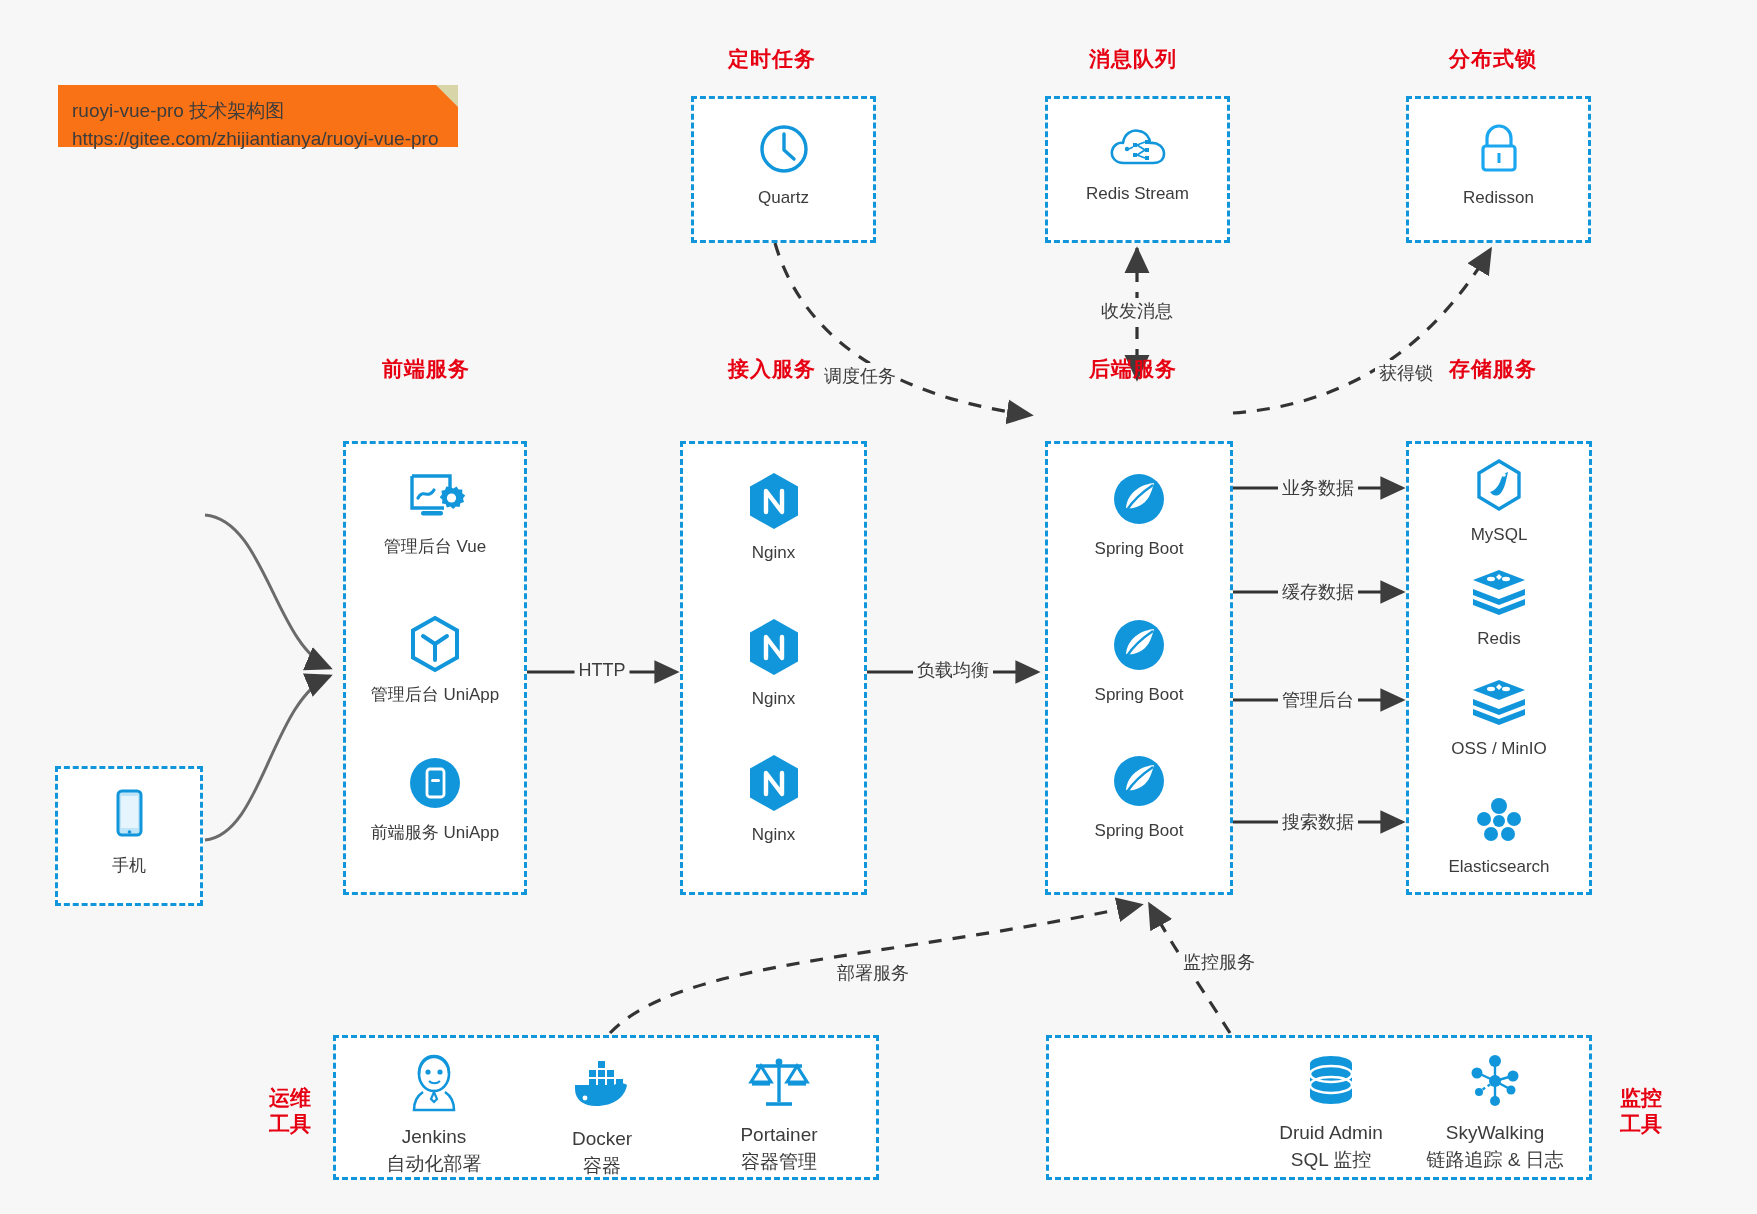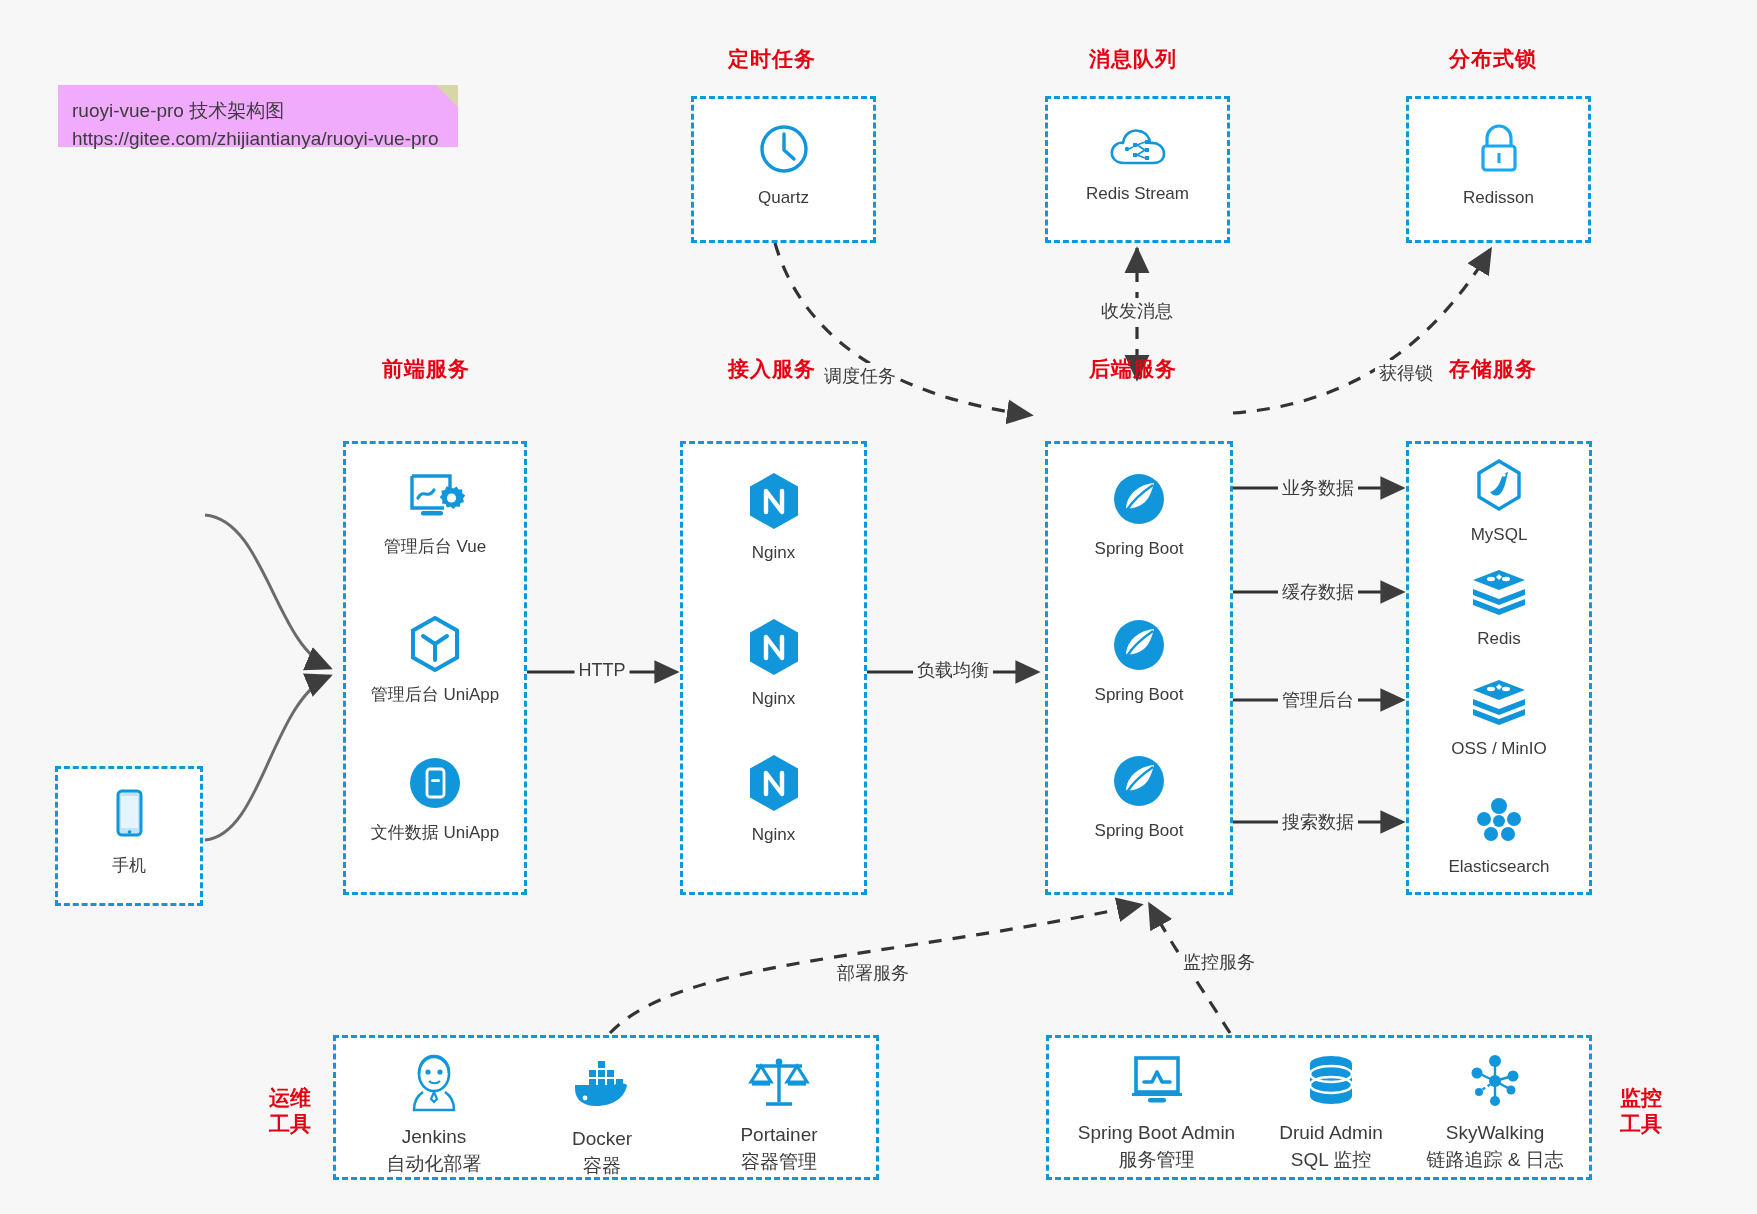--- a/index.html
+++ b/index.html
@@ -58,21 +58,21 @@
     text-align:center;
   }
   .hnode .ic{display:block;margin:0 auto 6px auto;}
   .hnode .lbl,.hnode .sub{font-size:19px;color:#3c3c3c;line-height:1.4;white-space:nowrap;}
 
   
   .note{
     position:absolute;
     left:58px;top:85px;
     width:400px;height:62px;
-    background:#f0abfc;
+    background:#f97316;
     padding:12px 14px 0 14px;
     box-sizing:border-box;
     font-size:19px;
     color:#3c3c3c;
     line-height:1.45;
     white-space:nowrap;
   }
   .note .fold{
     position:absolute;right:0;top:0;
     width:0;height:0;
@@ -226,21 +226,21 @@
       <div class="lbl">管理后台 UniApp</div>
     </div>
     <div class="node" style="top:310px;">
       <span class="ic">
         <svg width="58" height="58" viewBox="0 0 58 58">
           <circle cx="29" cy="29" r="25" fill="#1296db"></circle>
           <rect x="21" y="15" width="17" height="28" rx="3" fill="none" stroke="#fff" stroke-width="2.8"></rect>
           <rect x="25" y="25" width="9" height="3" rx="1.5" fill="#fff"></rect>
         </svg>
       </span>
-      <div class="lbl">文件数据 UniApp</div>
+      <div class="lbl">前端服务 UniApp</div>
     </div>
   </div>
 
   <div class="group-title" style="left:728px;top:355px;">接入服务</div>
   <div class="group" style="left:680px;top:441px;width:187px;height:454px;">
     <div class="node" style="top:26px;">
       <span class="ic">
         <svg width="58" height="62" viewBox="0 0 58 62">
           <path d="M29,3 L53,16.5 L53,45.5 L29,59 L5,45.5 L5,16.5 Z" fill="#1296db"></path>
           <path d="M21,42 L21,21 L37,42 L37,21" fill="none" stroke="#fff" stroke-width="4.4" stroke-linecap="round" stroke-linejoin="round"></path>
@@ -407,32 +407,20 @@
           <circle cx="31" cy="10" r="3.4" fill="#1296db"></circle>
           <line x1="18" y1="52" x2="44" y2="52" stroke="#1296db" stroke-width="3.6"></line>
         </svg>
       </span>
       <div class="lbl">Portainer</div>
       <div class="sub">容器管理</div>
     </div>
   </div>
 
   <div class="group" style="left:1046px;top:1035px;width:546px;height:145px;">
-    <div class="hnode" style="left:10px;top:14px;width:195px;">
-      <span class="ic">
-        <svg width="62" height="58" viewBox="0 0 62 58">
-          <rect x="10" y="6" width="42" height="34" fill="none" stroke="#1296db" stroke-width="3.6"></rect>
-          <path d="M18,30 L26,30 L31,20 L36,30 L44,30" fill="none" stroke="#1296db" stroke-width="3.6" stroke-linejoin="round" stroke-linecap="round"></path>
-          <rect x="6" y="41" width="50" height="3" fill="#1296db"></rect>
-          <rect x="22" y="46" width="18" height="4.5" rx="2" fill="#1296db"></rect>
-        </svg>
-      </span>
-      <div class="lbl">Spring Boot Admin</div>
-      <div class="sub">服务管理</div>
-    </div>
     <div class="hnode" style="left:202px;top:14px;width:160px;">
       <span class="ic">
         <svg width="54" height="58" viewBox="0 0 54 58">
           <ellipse cx="27" cy="12" rx="21" ry="8" fill="#1296db"></ellipse>
           <path d="M6,12 L6,22 A21,8 0 0 0 48,22 L48,12" fill="#1296db"></path>
           <path d="M6,24 L6,33 A21,8 0 0 0 48,33 L48,24" fill="#1296db"></path>
           <path d="M6,35 L6,44 A21,8 0 0 0 48,44 L48,35" fill="#1296db"></path>
           <ellipse cx="27" cy="22" rx="21" ry="8" fill="none" stroke="#fff" stroke-width="2.6"></ellipse>
           <ellipse cx="27" cy="33" rx="21" ry="8" fill="none" stroke="#fff" stroke-width="2.6"></ellipse>
         </svg>

